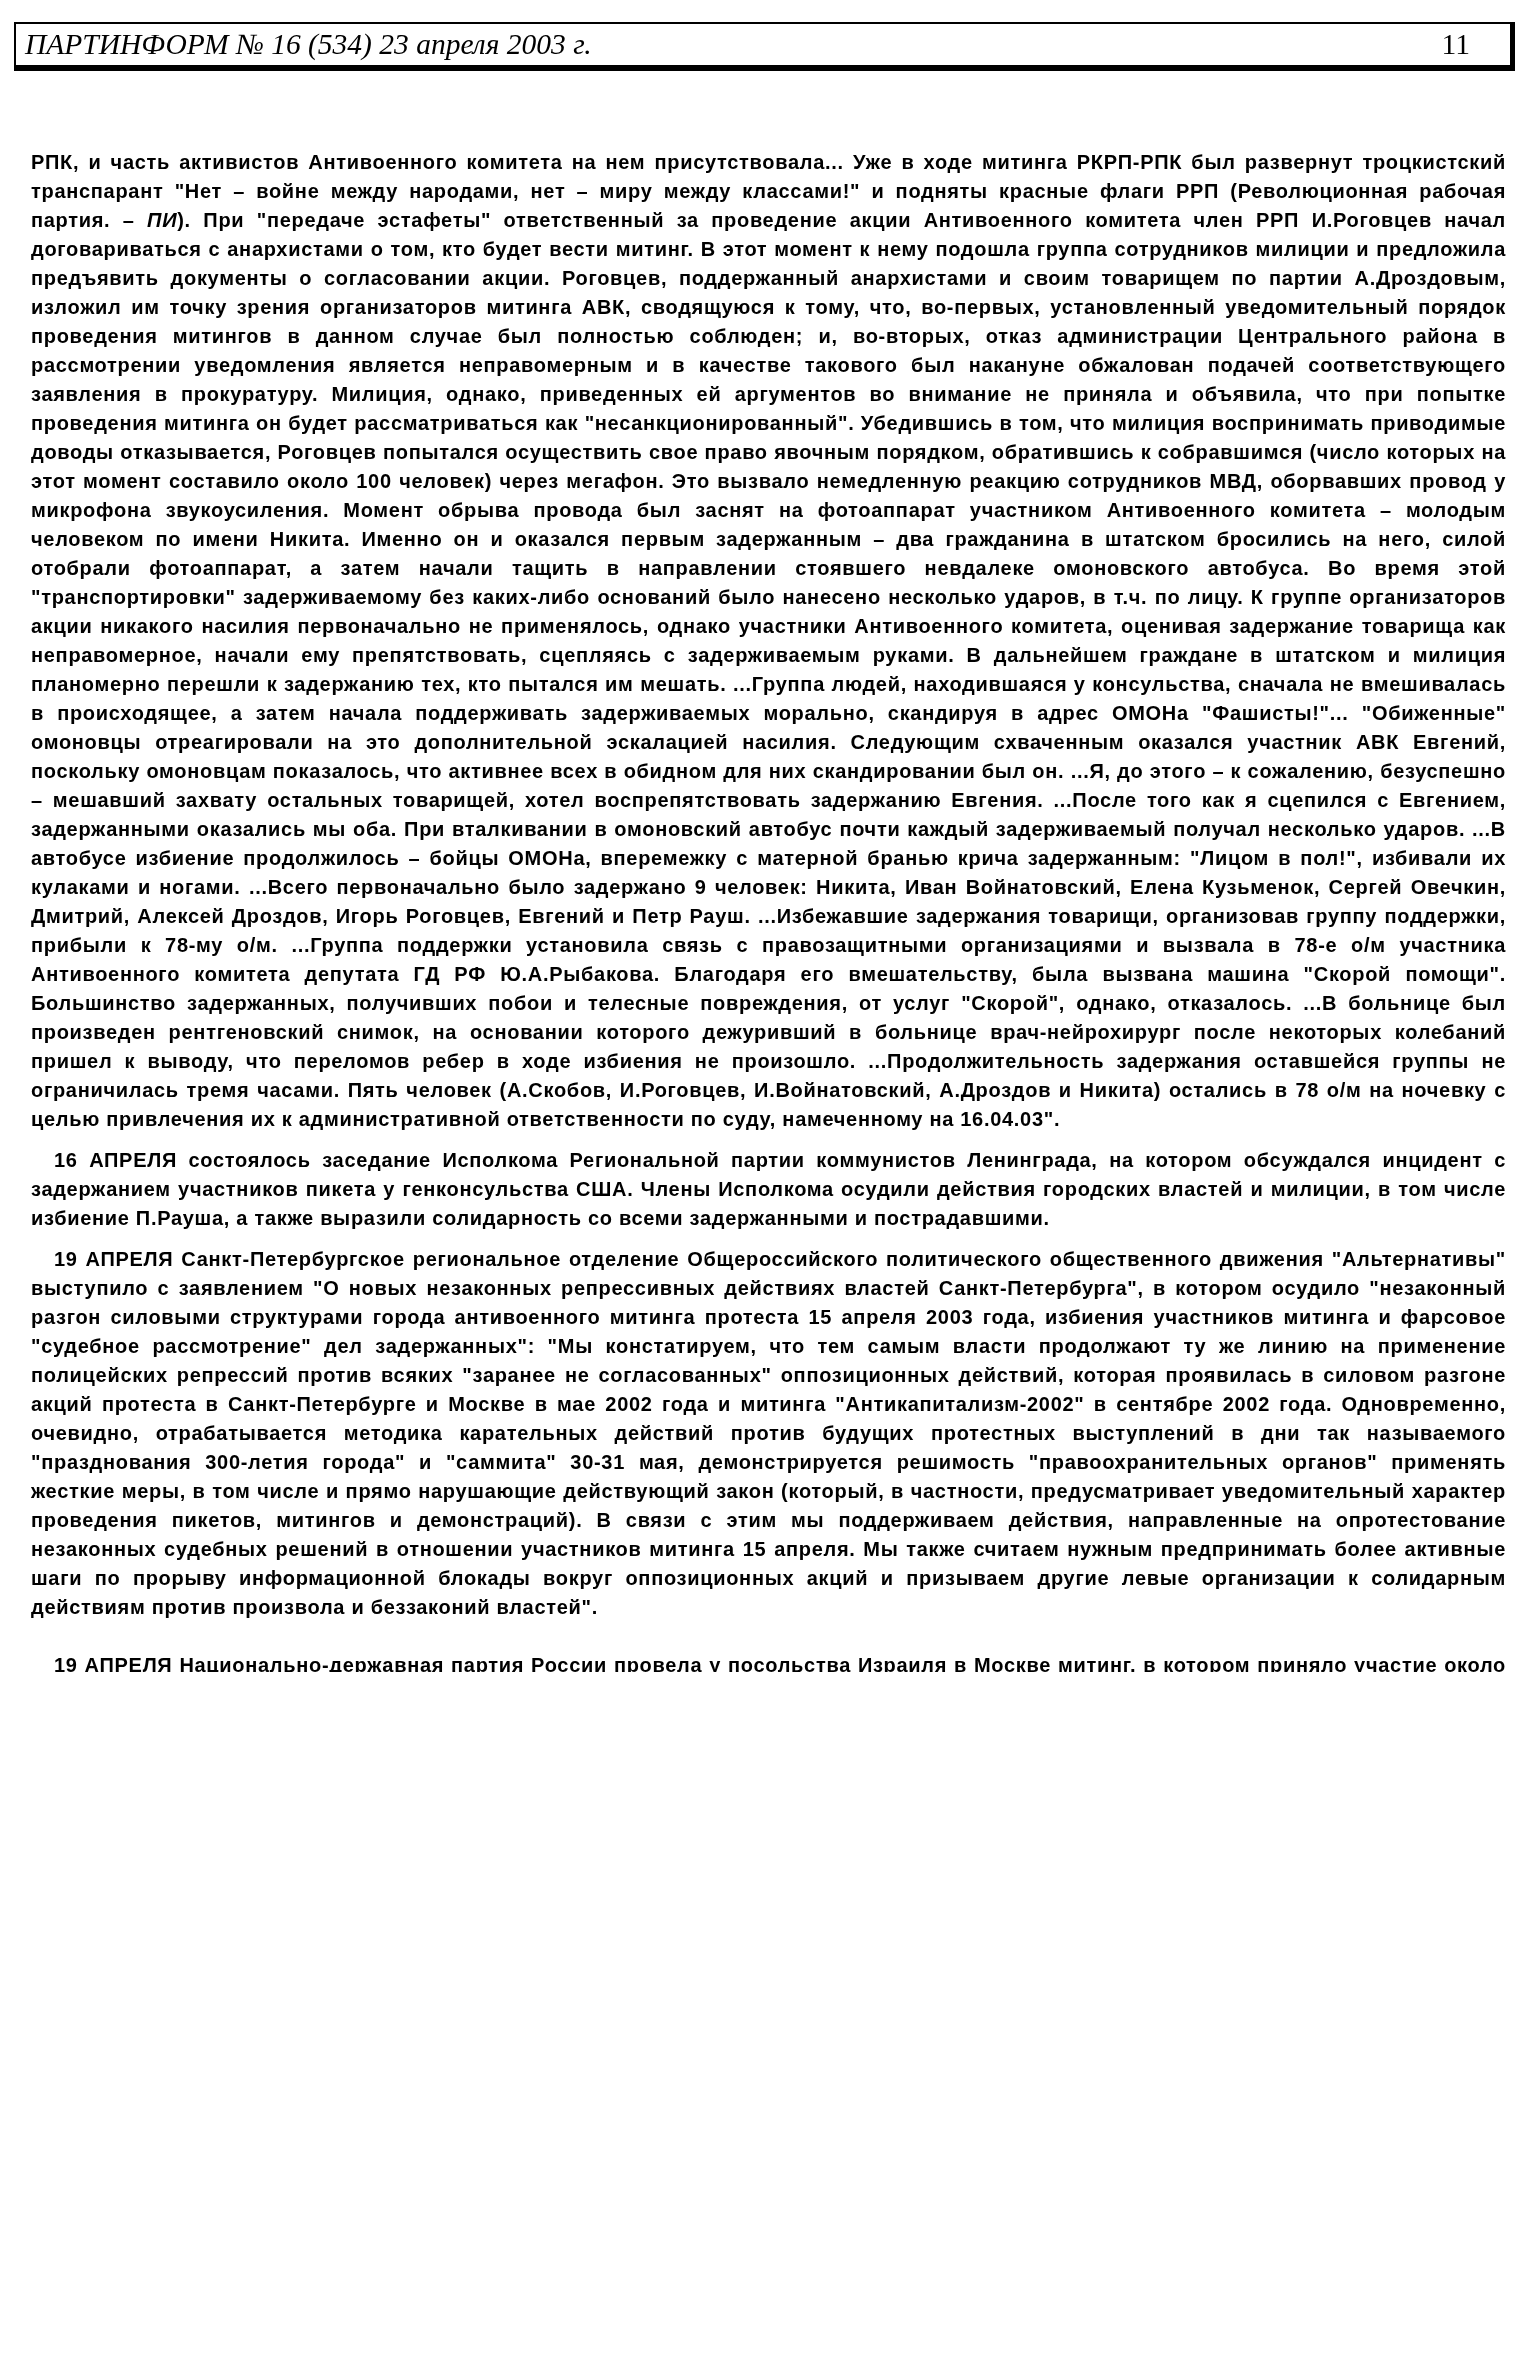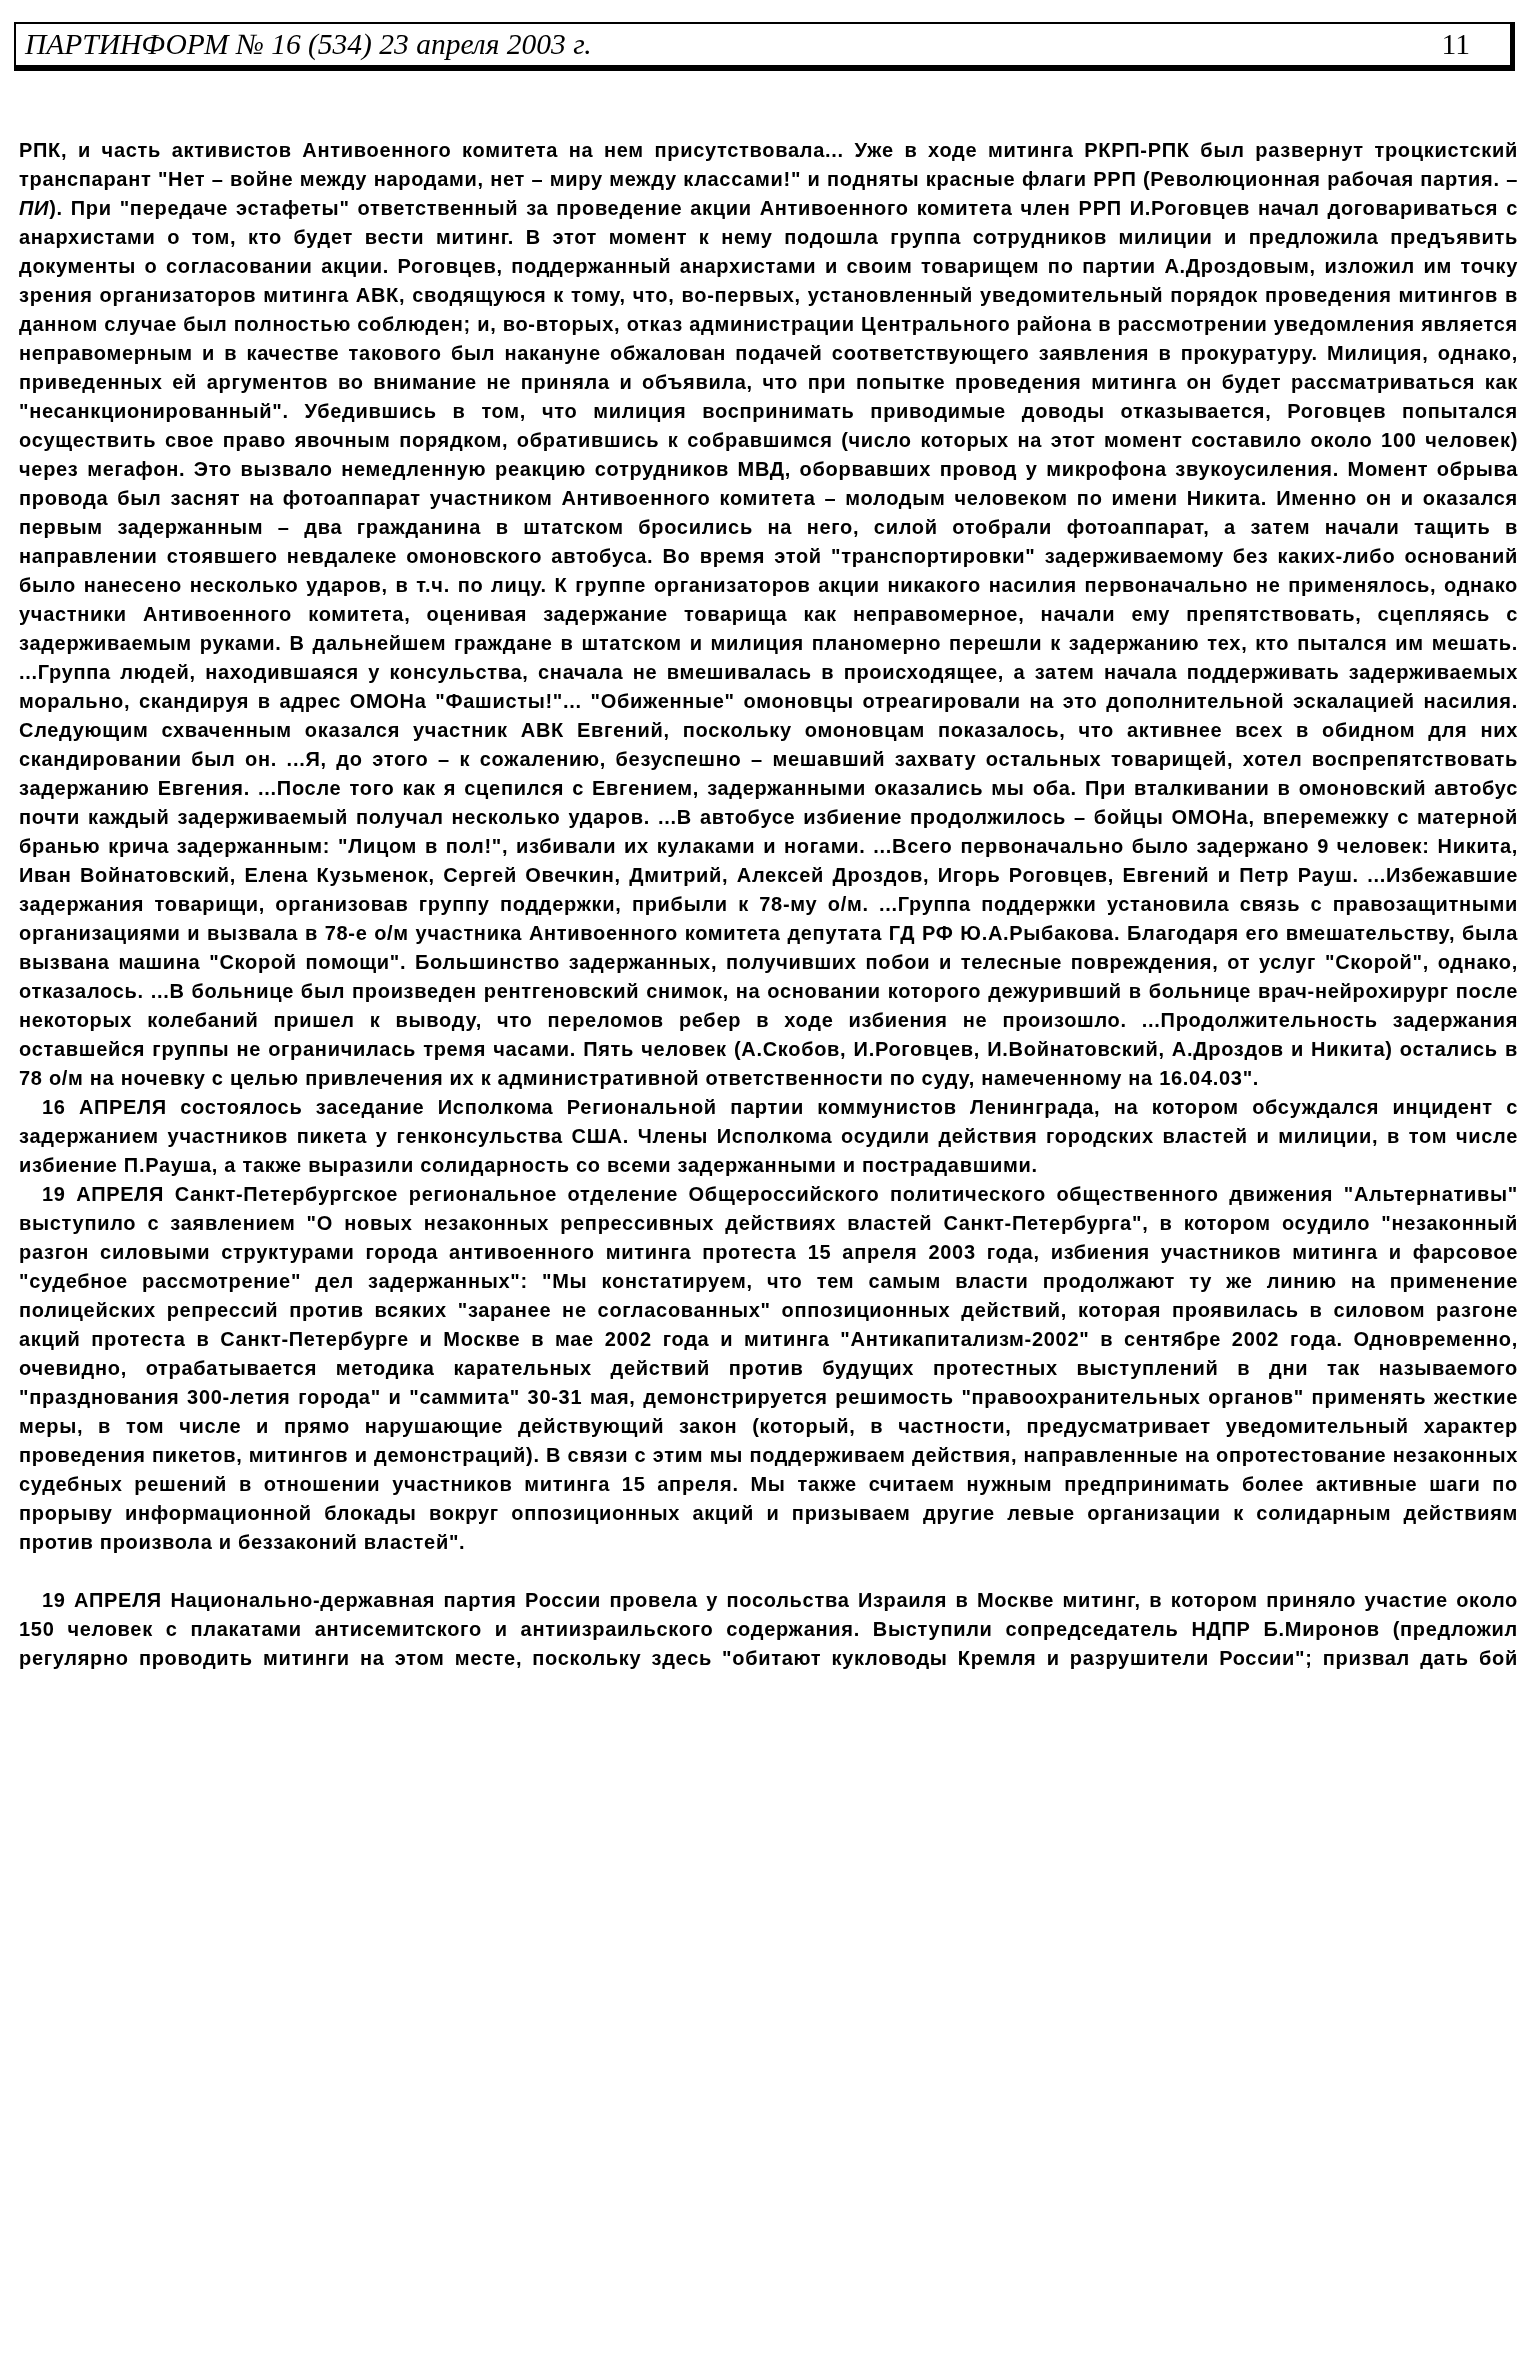--- a/index.html
+++ b/index.html
@@ -39,21 +39,21 @@
     position: absolute;
     left: 19px;
     top: 136px;
     width: 1499px;
     text-align: justify;
     font-weight: bold;
     font-size: 20px;
     line-height: 29px;
     letter-spacing: 0.7px;
   }
-  .para { margin: 0; }
+  .para { margin: 12px; }
   .indent { text-indent: 23px; }
   .gap-top { margin-top: 29px; }
   .pi { font-style: italic; font-weight: bold; }
 
   
   .bottom-block {
     position: absolute;
     left: 0;
     top: 2040px;
     width: 1537px;

